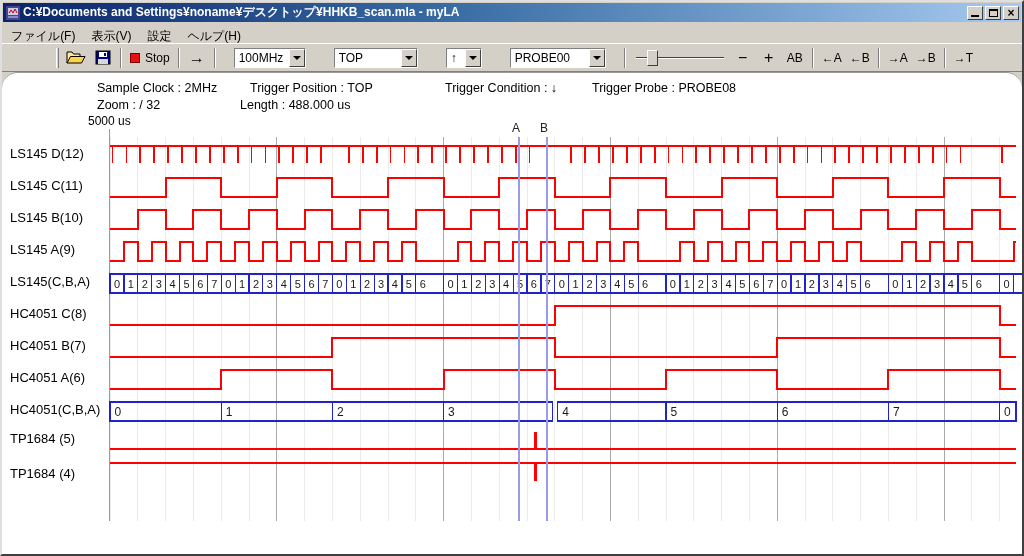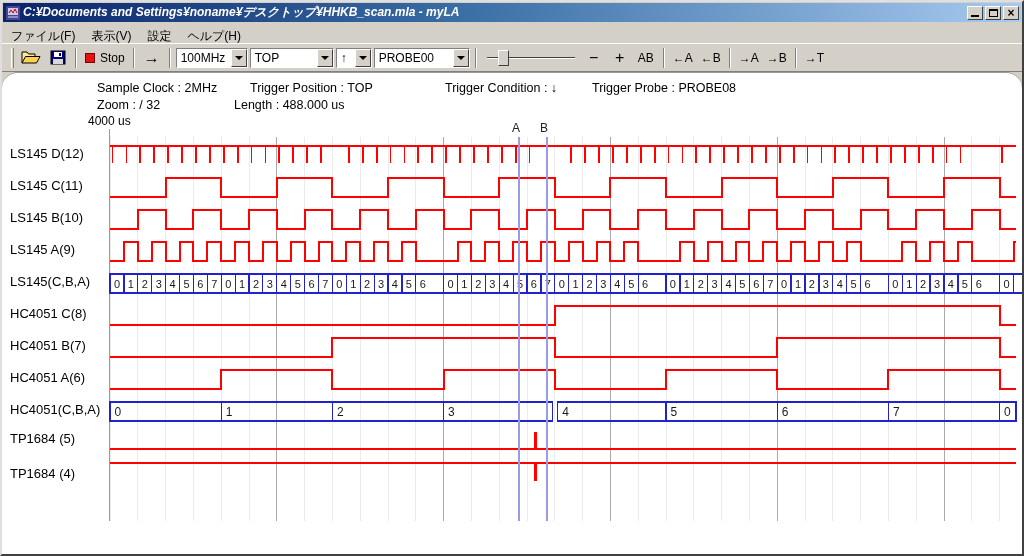--- a/index.html
+++ b/index.html
@@ -6,40 +6,40 @@
   *{box-sizing:border-box;}
   .window{
     position:relative;width:1024px;height:556px;background:#d4d0c8;
     border:2px solid;border-color:#dfdfdf #404040 #404040 #dfdfdf;
     font-family:"Liberation Sans","DejaVu Sans",sans-serif;overflow:hidden;
   }
   
   .titlebar{height:19px;margin:1px;display:flex;align-items:center;
     background:linear-gradient(90deg,#0a246a,#3a6ea5 45%,#a6caf0);color:#fff;padding:0 2px;}
   .app-icon{width:14px;height:14px;margin:0 3px 0 1px;flex:none;}
-  .title-text{font-size:12px;font-weight:bold;white-space:nowrap;overflow:hidden;flex:1;font-style:italic;}
+  .title-text{font-size:12px;font-weight:bold;white-space:nowrap;overflow:hidden;flex:1;}
   .win-btn{width:16px;height:14px;margin-left:2px;background:#d4d0c8;flex:none;
     border:1px solid;border-color:#fff #404040 #404040 #fff;
     display:flex;align-items:center;justify-content:center;color:#000;}
   .glyph-min{width:8px;height:8px;border-bottom:2px solid #000;}
   .glyph-max{width:9px;height:8px;border:1px solid #000;border-top:2px solid #000;}
   .glyph-close{font-size:12px;font-weight:bold;line-height:10px;}
   
   .menubar{height:20px;display:flex;align-items:center;font-size:12px;padding-left:1px;}
   .menu-item{padding:3px 8px;margin-top:6px;}
   
   .toolbar{height:29px;display:flex;align-items:center;border-top:1px solid #fff;
-    border-bottom:1px solid #808080;padding-left:6px;}
+    border-bottom:1px solid #808080;padding-left:6px;justify-content:center;}
   .tb-grip{width:3px;height:20px;border-left:1px solid #fff;border-right:1px solid #808080;margin:0 3px;}
   .tb-sep{width:2px;height:20px;border-left:1px solid #808080;border-right:1px solid #fff;margin:0 4px;}
   .tb-btn{height:22px;min-width:26px;display:flex;align-items:center;justify-content:center;
     font-size:12px;color:#000;padding:0 4px;}
   .tb-btn.sign{font-size:16px;}
   .stop-sq{width:10px;height:10px;background:#e81010;border:1px solid #7a0000;margin-right:5px;}
-  .combo{height:20px;display:flex;margin:0 1px;background:#fff;
+  .combo{height:20px;display:flex;margin:0 14px;background:#fff;
     border:1px solid;border-color:#808080 #fff #fff #808080;}
   .combo-text{font-size:12px;padding:2px 4px 0 4px;white-space:nowrap;flex:1;}
   .combo-btn{width:16px;height:18px;background:#d4d0c8;flex:none;
     border:1px solid;border-color:#fff #404040 #404040 #fff;
     display:flex;align-items:center;justify-content:center;}
   .tri-down{width:0;height:0;border-left:4px solid transparent;border-right:4px solid transparent;border-top:4px solid #000;}
   .slider{width:92px;height:20px;position:relative;margin:0 4px;flex:none;}
   .slider-track{position:absolute;top:9px;left:2px;right:2px;height:2px;background:#404040;border-bottom:1px solid #fff;}
   .slider-handle{position:absolute;left:13px;top:2px;width:11px;height:16px;background:#d4d0c8;
     border:1px solid;border-color:#fff #404040 #404040 #fff;}
@@ -163,22 +163,22 @@
     <span class="tb-sep"></span>
     <span class="tb-btn">→T</span>
   </div>
 
   <div class="client">
     <span class="info-item" style="left:95px;top:8px">Sample Clock : 2MHz</span>
     <span class="info-item" style="left:248px;top:8px">Trigger Position : TOP</span>
     <span class="info-item" style="left:443px;top:8px">Trigger Condition : ↓</span>
     <span class="info-item" style="left:590px;top:8px">Trigger Probe : PROBE08</span>
     <span class="info-item" style="left:95px;top:25px">Zoom : /  32</span>
-    <span class="info-item" style="left:232px;top:25px">Length : 488.000 us</span>
-    <span class="ruler-label">4000 us</span>
+    <span class="info-item" style="left:238px;top:25px">Length : 488.000 us</span>
+    <span class="ruler-label">5000 us</span>
     <div id="chLabels">
         <div class="ch-label" style="top: 73px;">LS145 D(12)</div>
         <div class="ch-label" style="top: 105px;">LS145 C(11)</div>
         <div class="ch-label" style="top: 137px;">LS145 B(10)</div>
         <div class="ch-label" style="top: 169px;">LS145 A(9)</div>
         <div class="ch-label" style="top: 201px;">LS145(C,B,A)</div>
         <div class="ch-label" style="top: 233px;">HC4051 C(8)</div>
         <div class="ch-label" style="top: 265px;">HC4051 B(7)</div>
         <div class="ch-label" style="top: 297px;">HC4051 A(6)</div>
         <div class="ch-label" style="top: 329px;">HC4051(C,B,A)</div>

